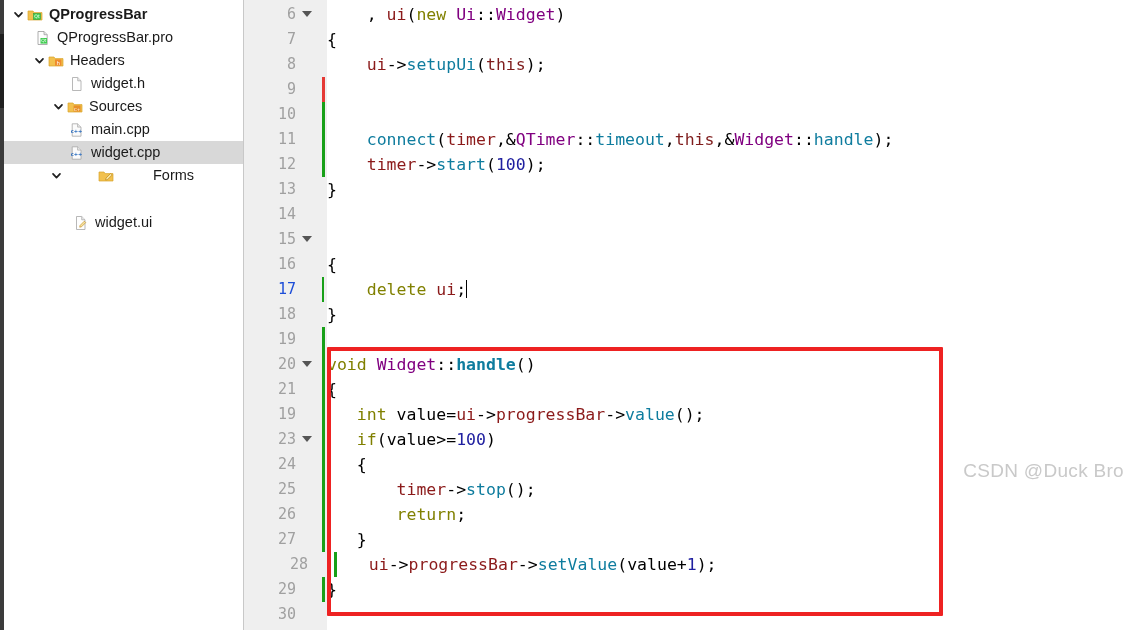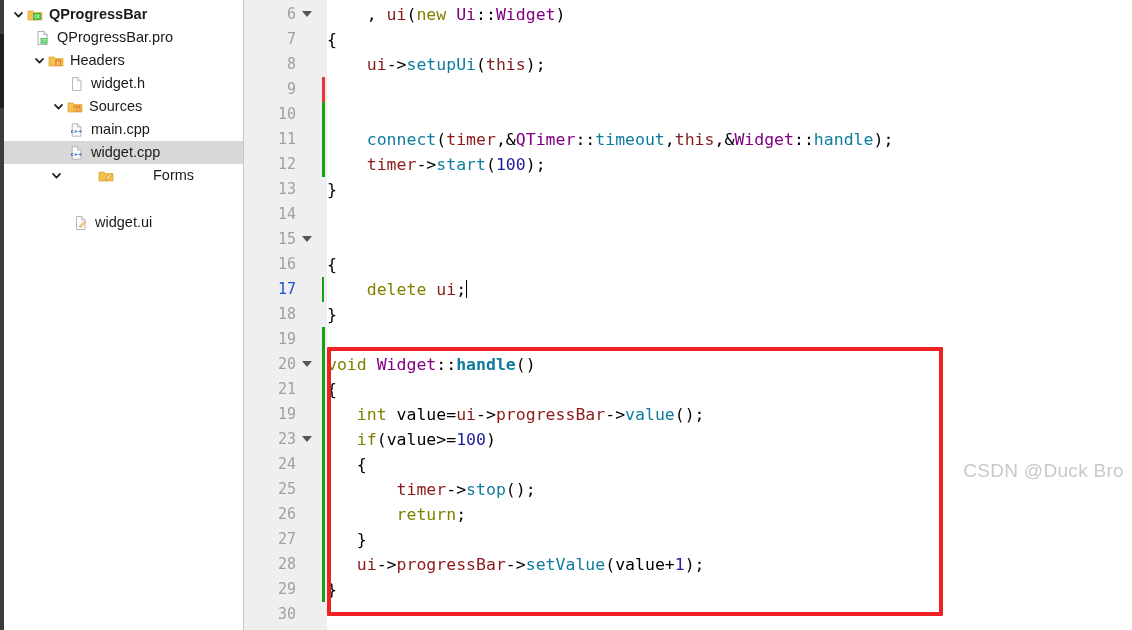--- a/index.html
+++ b/index.html
@@ -331,21 +331,21 @@
         <div class="row" style="position: absolute; left: 0px; right: 0px; top: 500px;">
           <div class="lnum">26</div>
           <div class="chg green"></div>
           <div class="code" style="left: 83px;"><span class="t-plain">       </span><span class="t-kw">return</span><span class="t-op">;</span></div>
         </div>
         <div class="row" style="position: absolute; left: 0px; right: 0px; top: 525px;">
           <div class="lnum">27</div>
           <div class="chg green"></div>
           <div class="code" style="left: 83px;"><span class="t-plain">   }</span></div>
         </div>
-        <div class="row" style="position: absolute; left: 0px; right: 0px; top: 550px;">
+        <div class="row" style="position: absolute; left: 12px; right: 0px; top: 550px;">
           <div class="lnum">28</div>
           <div class="chg green"></div>
           <div class="code" style="left: 83px;"><span class="t-plain">   </span><span class="t-var">ui</span><span class="t-op">-&gt;</span><span class="t-var">progressBar</span><span class="t-op">-&gt;</span><span class="t-fn">setValue</span><span class="t-op">(</span><span class="t-plain">value</span><span class="t-op">+</span><span class="t-num">1</span><span class="t-op">);</span></div>
         </div>
         <div class="row" style="position: absolute; left: 0px; right: 0px; top: 575px;">
           <div class="lnum">29</div>
           <div class="chg green"></div>
           <div class="code" style="left: 83px;"><span class="t-plain">}</span></div>
         </div>
         <div class="row" style="position: absolute; left: 0px; right: 0px; top: 600px;">

